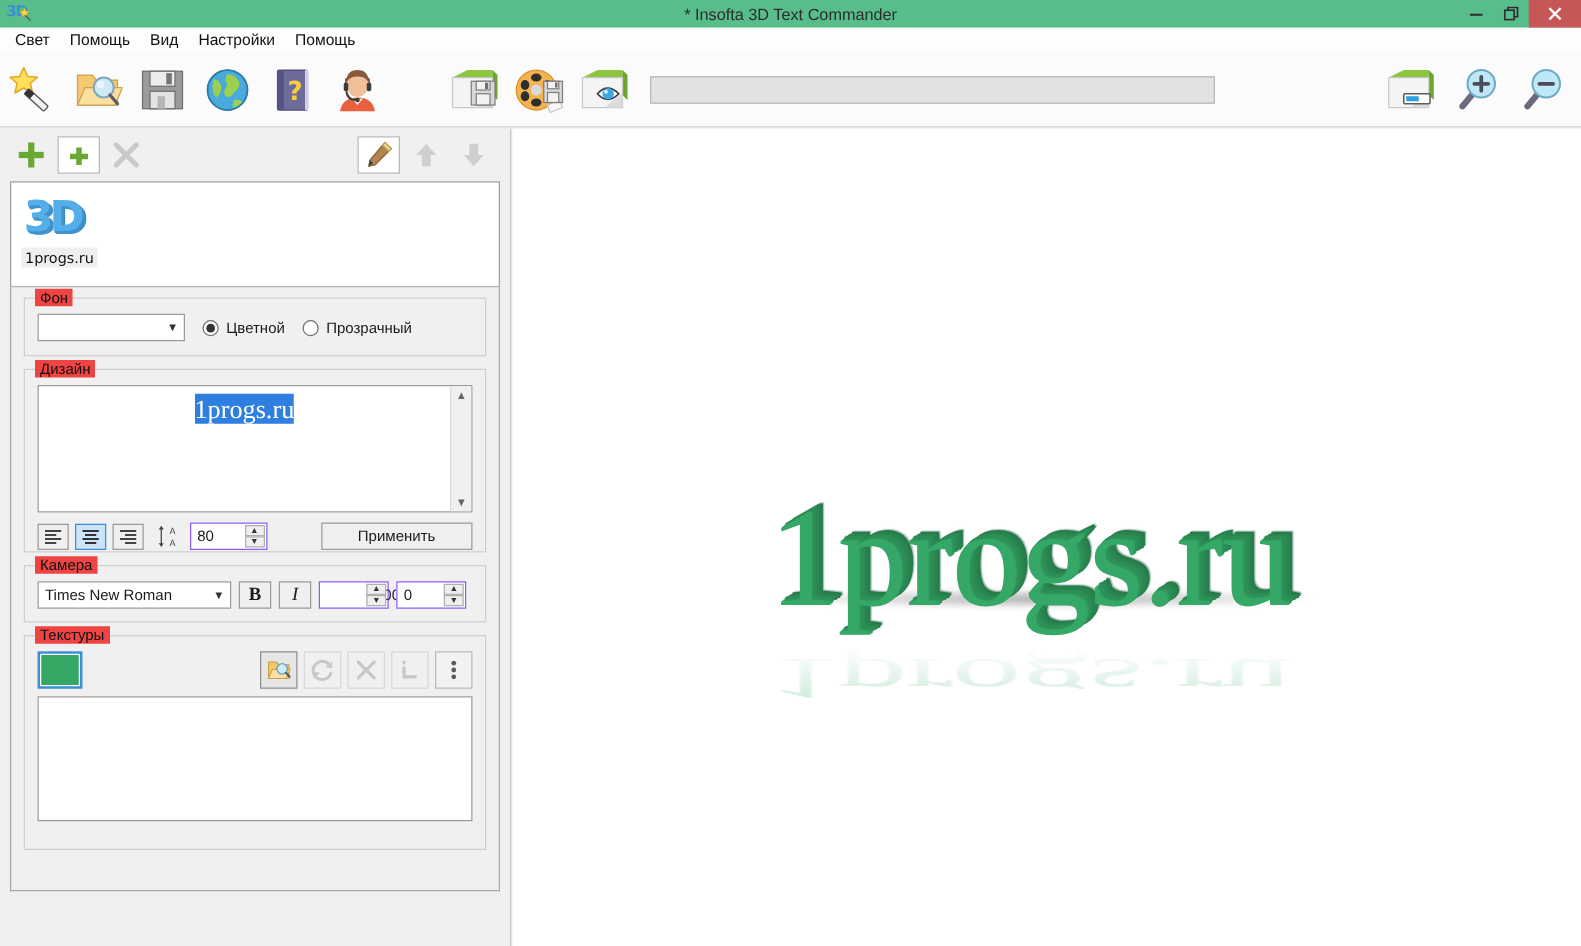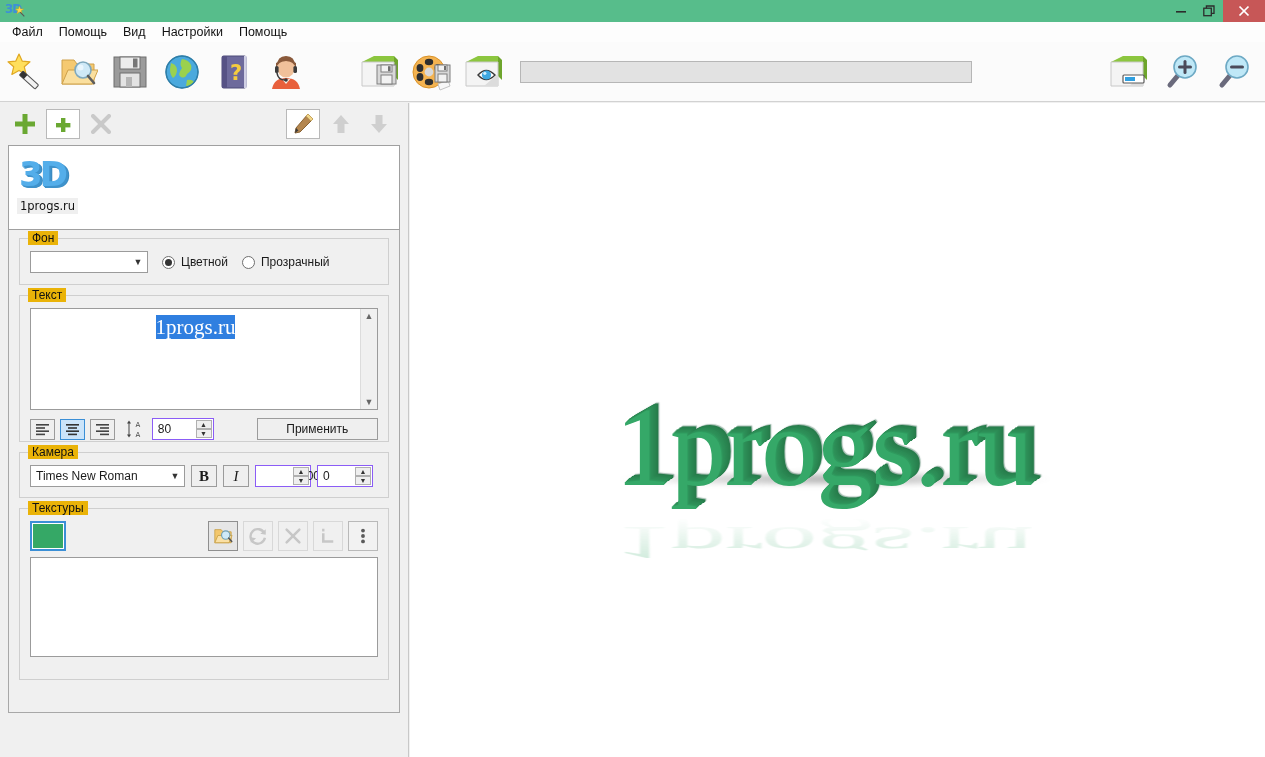--- a/index.html
+++ b/index.html
@@ -115,21 +115,21 @@
     margin: 0 8px; border: 1px solid #a8a8a8; border-top: none;
     background: #f0f0f0; height: 483px; padding: 8px 10px; position: relative;
   }
 
   
   .group {
     border: 1px solid #cfcfcf; position: relative; margin-bottom: 10px;
     padding: 12px 10px 10px 10px;
   }
   .group > legend, .group > .gl {
-    position: absolute; top: -8px; left: 8px; background: #eab308;
+    position: absolute; top: -8px; left: 8px; background: #ef4444;
     padding: 0 4px; font-size: 12px; color: #111;
   }
 
   
   .combo {
     height: 22px; border: 1px solid #9b9b9b; background: #fff;
     display: flex; align-items: center; font-size: 12px; padding-left: 5px;
     position: relative; cursor: default;
   }
   .combo .arr {
@@ -243,20 +243,21 @@
 <body>
 
 <div id="titlebar">
   <div id="app-logo">
     <span class="l3d">3D</span>
     <svg class="wand" viewBox="0 0 16 16">
       <polygon points="8,0 9.6,4.4 14,4.4 10.4,7 11.8,11.2 8,8.6 4.2,11.2 5.6,7 2,4.4 6.4,4.4" fill="#ffd84d" stroke="#d9a400" stroke-width="0.6"></polygon>
       <line x1="9" y1="9" x2="15" y2="15" stroke="#555" stroke-width="1.6"></line>
     </svg>
   </div>
+  <div id="title-text">* Insofta 3D Text Commander</div>
   <div id="winbuttons">
     <div class="winbtn">
       <svg width="12" height="12" viewBox="0 0 12 12">
         <rect x="1" y="6" width="10" height="1.6" fill="#2c2c2c"></rect>
       </svg>
     </div>
     <div class="winbtn">
       <svg width="13" height="13" viewBox="0 0 13 13">
         <rect x="0.8" y="3.2" width="7.5" height="7.5" fill="none" stroke="#2c2c2c" stroke-width="1.3"></rect>
         <polyline points="3.4,3.2 3.4,1 11,1 11,8.4 8.3,8.4" fill="none" stroke="#2c2c2c" stroke-width="1.3"></polyline>
@@ -265,21 +266,21 @@
     <div class="winbtn close">
       <svg width="12" height="12" viewBox="0 0 12 12">
         <line x1="1.5" y1="1.5" x2="10.5" y2="10.5" stroke="#fff" stroke-width="1.7"></line>
         <line x1="10.5" y1="1.5" x2="1.5" y2="10.5" stroke="#fff" stroke-width="1.7"></line>
       </svg>
     </div>
   </div>
 </div>
 
 <div id="menubar">
-  <div class="menu-item">Файл</div>
+  <div class="menu-item">Свет</div>
   <div class="menu-item">Помощь</div>
   <div class="menu-item">Вид</div>
   <div class="menu-item">Настройки</div>
   <div class="menu-item">Помощь</div>
 </div>
 
 <div id="toolbar">
 
   <div class="tb-btn">
     <svg width="40" height="40" viewBox="0 0 40 40">
@@ -483,21 +484,21 @@
           <span class="rlabel">Цветной</span>
         </div>
         <div class="radio-row">
           <span class="radio"></span>
           <span class="rlabel">Прозрачный</span>
         </div>
       </div>
     </div>
 
     <div class="group" style="height:147px;">
-      <div class="gl">Текст</div>
+      <div class="gl">Дизайн</div>
 
       <div class="ta-wrap">
         <div style="flex:1; padding-top:6px; text-align:center;">
           <span class="sel-text">1progs.ru</span>
         </div>
         <div class="scrollbar">
           <span class="scroll-arrow">▲</span>
           <span class="scroll-arrow">▼</span>
         </div>
       </div>

